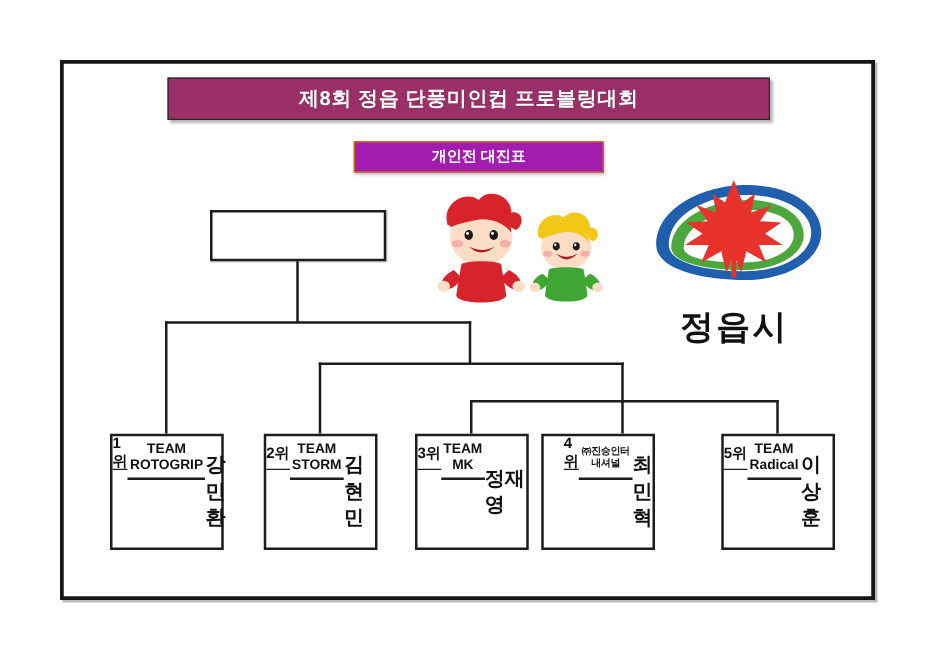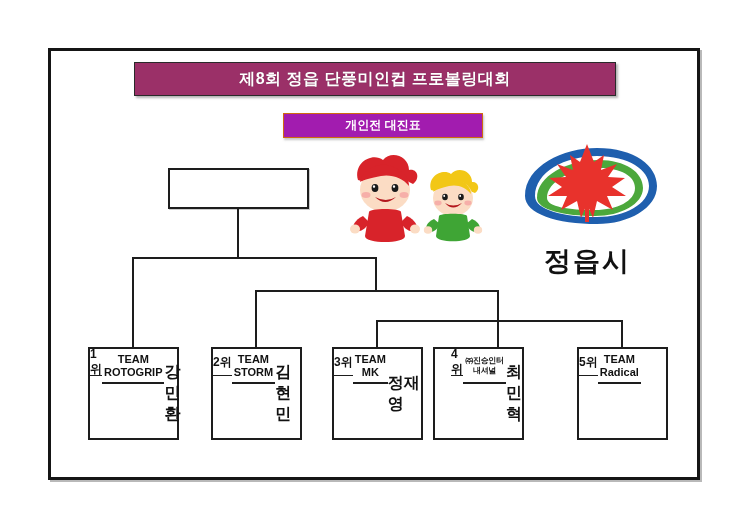--- a/index.html
+++ b/index.html
@@ -172,20 +172,21 @@
   </div>
 
   <div class="result-box" style="left:577px;">
     <div class="rb-rank">5위</div>
     <div class="rb-team">
       <div>
         <div>TEAM</div>
         <div>Radical</div>
       </div>
     </div>
+    <div class="rb-name">이상훈</div>
   </div>
 
   <div class="mascot-logo">
     <svg width="170" height="105" viewBox="0 0 170 105" xmlns="http://www.w3.org/2000/svg">
 
       <g>
         <path d="M33 30 C28 12 48 2 58 10 C66 0 84 6 84 20 C92 18 96 28 88 34 L80 30 L40 32 Z" fill="#D8232A"></path>
         <ellipse cx="60" cy="40" rx="25" ry="22" fill="#FBDCC4"></ellipse>
         <path d="M35 32 C38 18 55 12 66 16 C78 20 84 28 84 36 C78 28 66 24 56 26 C46 28 38 30 35 32 Z" fill="#D8232A"></path>
         <ellipse cx="50" cy="38" rx="3.4" ry="4" fill="#1a1a1a"></ellipse>

